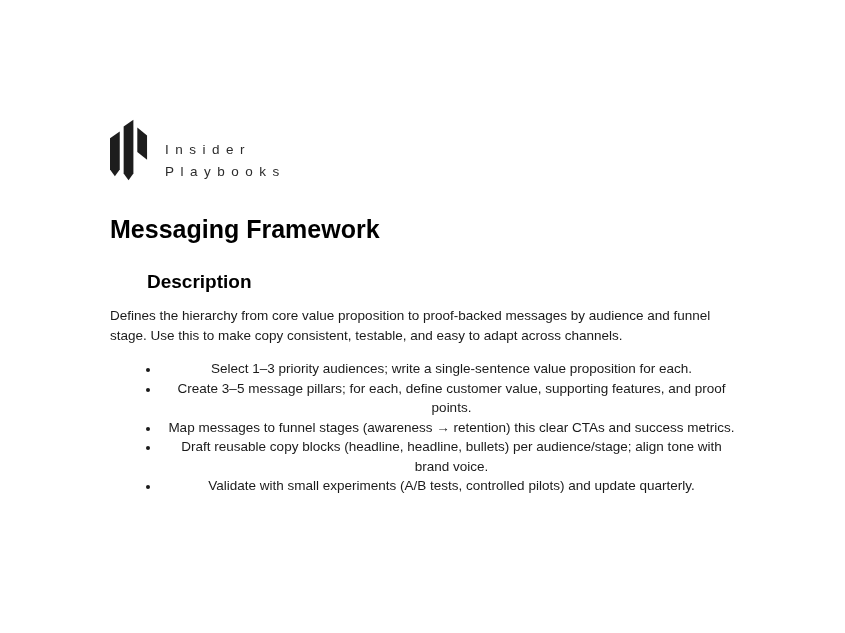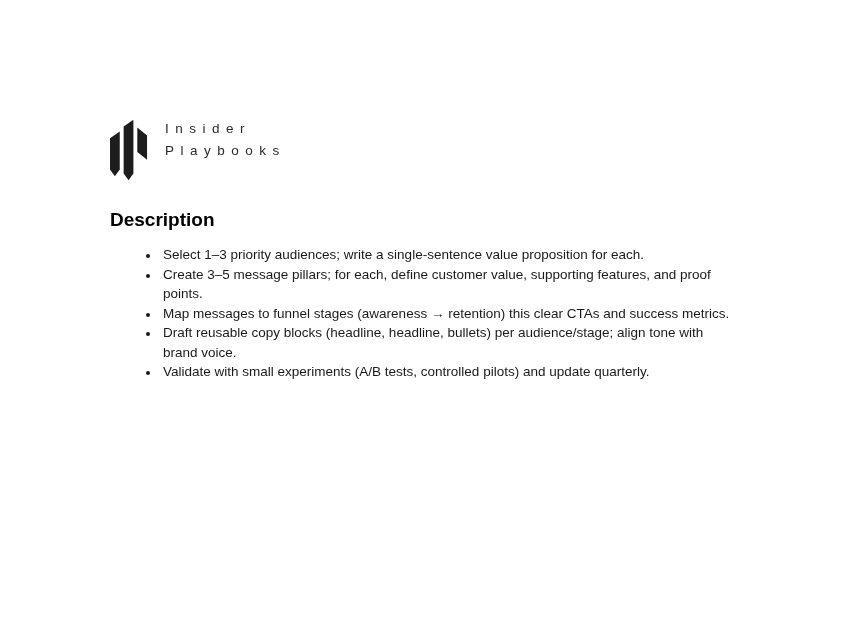--- a/index.html
+++ b/index.html
@@ -14,21 +14,21 @@
     overflow: hidden;
   }
   .content {
     position: absolute;
     left: 110px;
     top: 118px;
     width: 630px;
   }
   .brand {
     display: flex;
-    align-items: flex-start;
+    align-items: flex-end;
     gap: 16px;
     height: 64px;
   }
   .brand svg { display: block; flex: 0 0 auto; }
   .brand-name {
     font-size: 13.5px;
     line-height: 21.5px;
     letter-spacing: 6.5px;
     color: #2b2b2b;
     font-weight: 400;
@@ -38,40 +38,42 @@
     font-size: 25px;
     line-height: 30px;
     font-weight: bold;
     color: #000000;
   }
   h2.section-heading {
     font-size: 19px;
     line-height: 24px;
     font-weight: bold;
     color: #000000;
+    margin-left: 37px;
   }
   h2.desc-heading { margin-top: 26px; }
   h2.howto-heading { margin-top: 27px; }
   p.body-text {
     margin-top: 12px;
     font-size: 13.5px;
     line-height: 20px;
     color: #1a1a1a;
     width: 630px;
   }
   ul.steps {
     margin-top: 13px;
     padding-left: 50px;
     font-size: 13.5px;
     line-height: 19.5px;
     color: #1a1a1a;
   }
   ul.steps li {
     padding-left: 3px;
     list-style-type: disc;
+    text-align: center;
   }
   ul.steps li::marker { font-size: 12px; }
 </style>
 </head>
 <body>
 
 <div class="page">
   <div class="content">
 
     <div class="brand">
@@ -79,22 +81,24 @@
         <polygon points="0,20 10,13 10,52 5,59 0,52" fill="#1d1d1d"></polygon>
         <polygon points="14,8 24,1 24,56 19,63 14,56" fill="#1d1d1d"></polygon>
         <polygon points="28,9 38,17 38,42 28,34" fill="#1d1d1d"></polygon>
       </svg>
       <div class="brand-name">
         <div>Insider</div>
         <div>Playbooks</div>
       </div>
     </div>
 
+    <h1 class="doc-title">Messaging Framework</h1>
 
     <h2 class="section-heading desc-heading">Description</h2>
+    <p class="body-text">Defines the hierarchy from core value proposition to proof-backed messages by audience and funnel stage. Use this to make copy consistent, testable, and easy to adapt across channels.</p>
 
     <ul class="steps">
       <li>Select 1–3 priority audiences; write a single-sentence value proposition for each.</li>
       <li>Create 3–5 message pillars; for each, define customer value, supporting features, and proof points.</li>
       <li>Map messages to funnel stages (awareness → retention) this clear CTAs and success metrics.</li>
       <li>Draft reusable copy blocks (headline, headline, bullets) per audience/stage; align tone with brand voice.</li>
       <li>Validate with small experiments (A/B tests, controlled pilots) and update quarterly.</li>
     </ul>
 
   </div>

